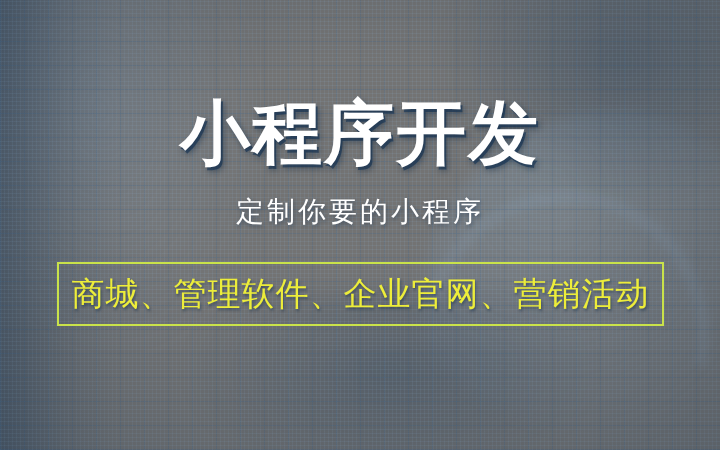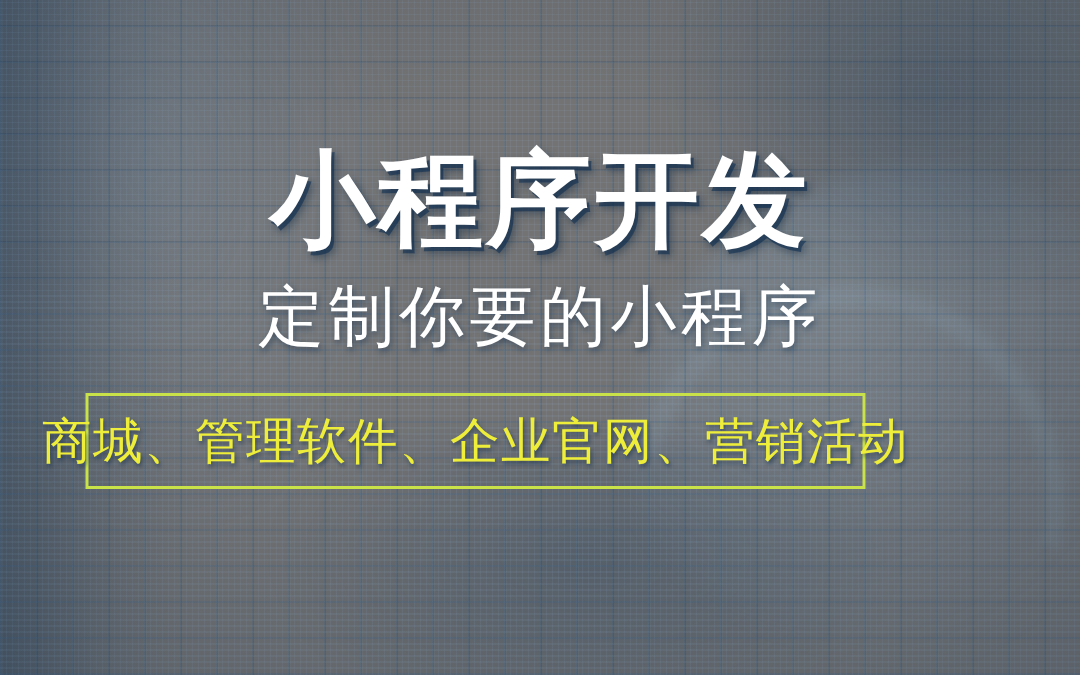--- a/index.html
+++ b/index.html
@@ -113,33 +113,33 @@
     font-weight: bold;
     color: #ffffff;
     letter-spacing: 2px;
     text-shadow:
       2px 3px 0 rgba(10,42,78,0.55),
       3px 4px 6px rgba(6,30,58,0.45);
     white-space: nowrap;
   }
   .subtitle {
     margin-top: 22px;
-    font-size: 44px;
+    font-size: 28px;
     line-height: 40px;
     font-weight: normal;
     color: #ffffff;
     letter-spacing: 3px;
     text-shadow: 1px 2px 4px rgba(8,36,68,0.45);
     white-space: nowrap;
   }
   .tag-box {
     position: absolute;
     left: 57px;
     top: 262px;
-    width: 520px;
+    width: 607px;
     height: 64px;
     box-sizing: border-box;
     border: 2px solid #c9e24a;
     display: flex;
     align-items: center;
     justify-content: center;
   }
   .tag-text {
     font-size: 33px;
     line-height: 36px;

